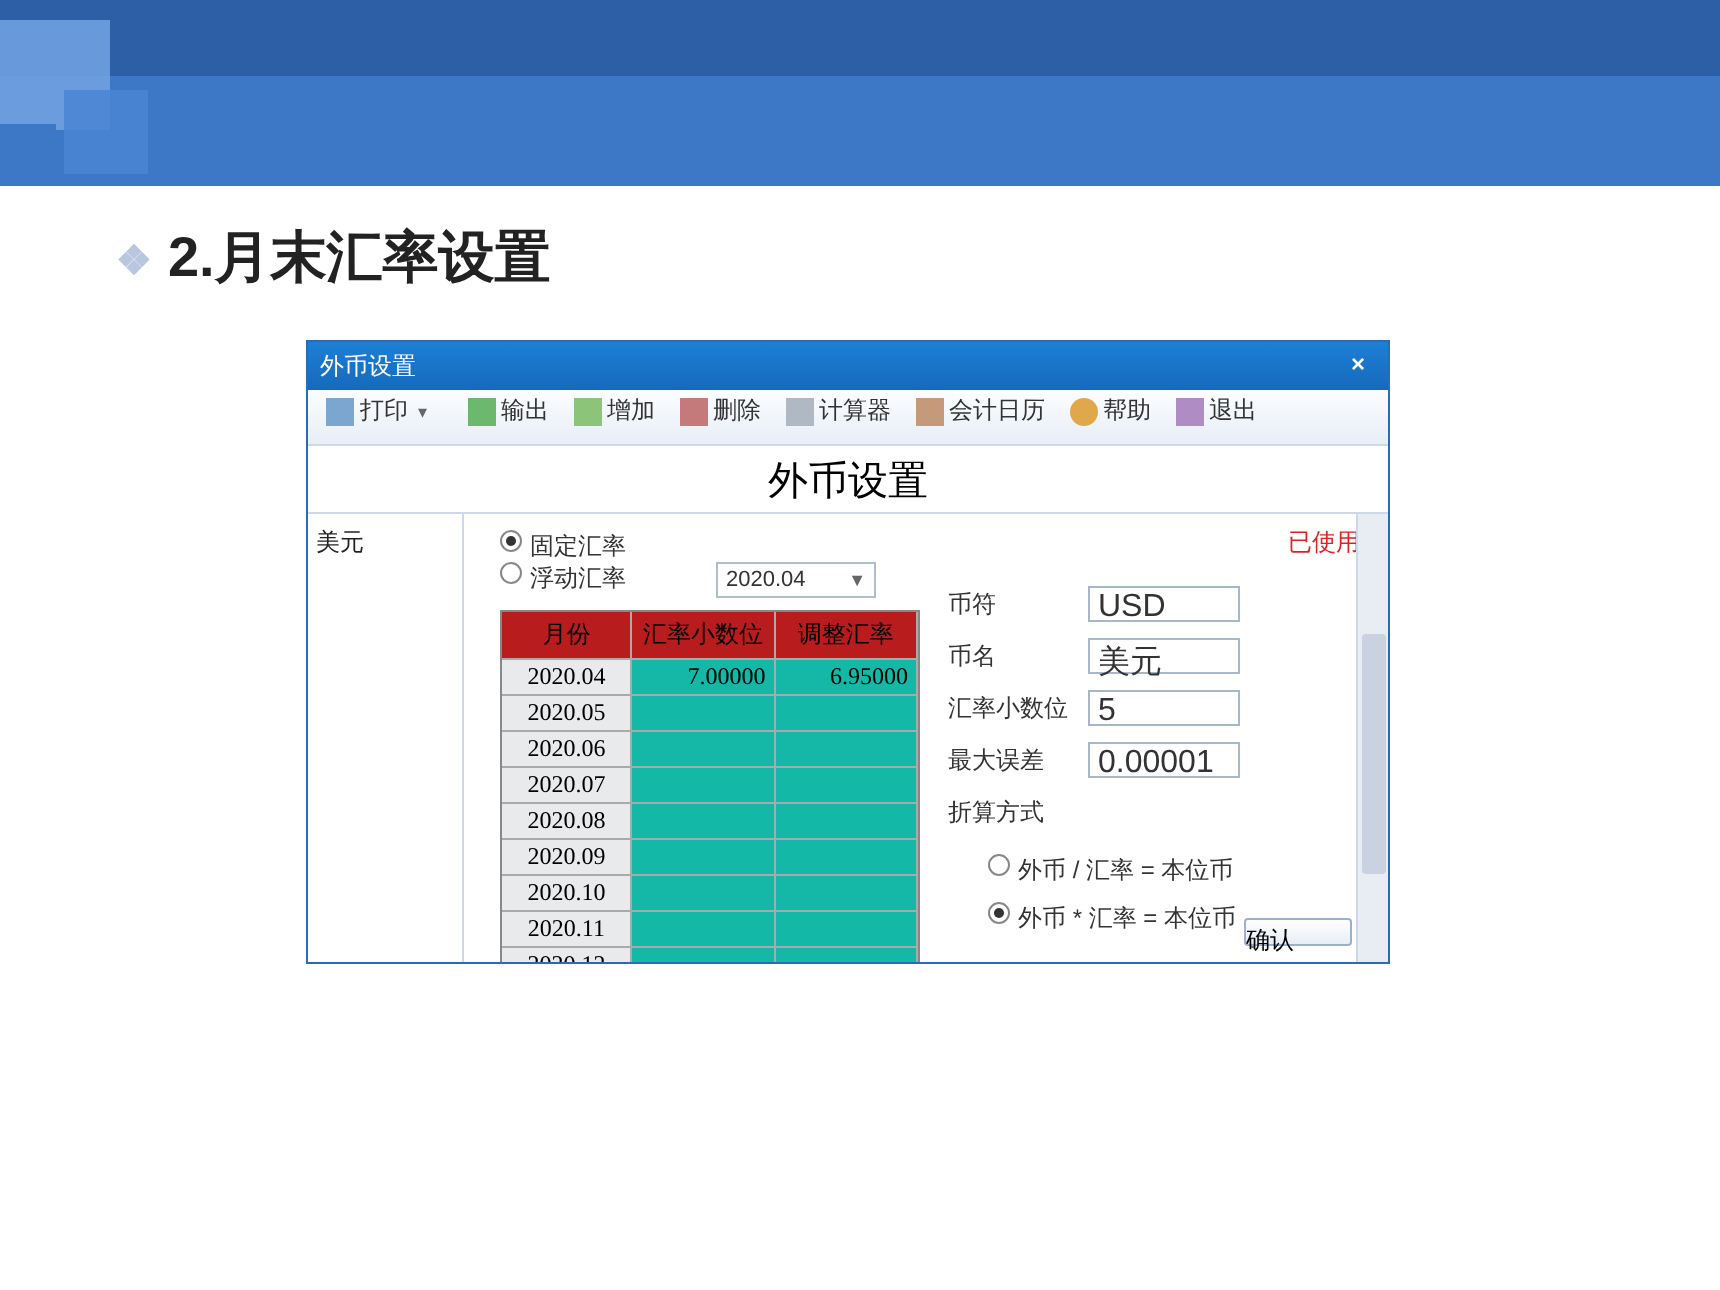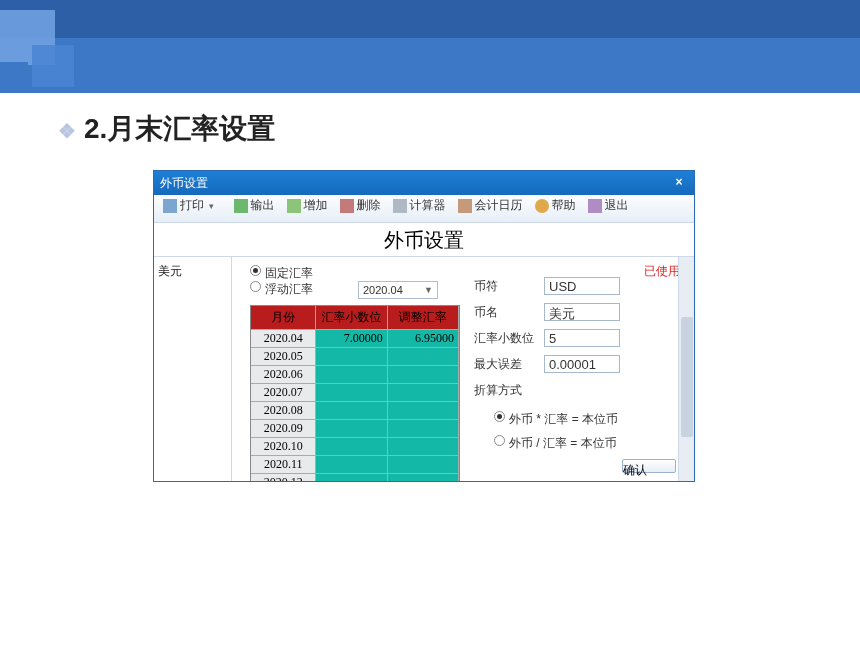--- a/index.html
+++ b/index.html
@@ -210,38 +210,38 @@
     .rate-table .row div:first-child {
       text-align: center;
       background: #e8eaec;
     }
     .c1 { width: 66px; }
     .c2 { width: 72px; }
     .c3 { width: 72px; }
 
     .field-col {
       position: absolute;
-      top: 16px; left: 242px;
+      top: 32px; left: 242px;
       width: 200px;
     }
     .fld {
       display: flex;
       align-items: center;
       height: 26px;
     }
     .fld .lbl {
       width: 70px;
       color: #333;
     }
     .fld .inp {
       width: 76px;
       height: 18px;
       border: 1px solid #a8b8cc;
       background: #fff;
-      font-size: 13px;
+      font-size: 16px;
       padding: 1px 4px;
       color: #333;
     }
     .calc-group {
       margin-top: 8px;
       padding-left: 20px;
     }
     .calc-group .radio-row { height: 24px; }
 
     .confirm-btn {
@@ -424,27 +424,27 @@
         </div>
         <div class="fld">
           <span class="lbl">最大误差</span>
           <span class="inp">0.00001</span>
         </div>
         <div class="fld">
           <span class="lbl">折算方式</span>
         </div>
         <div class="calc-group">
           <div class="radio-row">
+            <span class="radio"></span>
+            <span>外币 / 汇率 = 本位币</span>
+          </div>
+          <div class="radio-row">
             <span class="radio checked"></span>
             <span>外币 * 汇率 = 本位币</span>
           </div>
-          <div class="radio-row">
-            <span class="radio"></span>
-            <span>外币 / 汇率 = 本位币</span>
-          </div>
         </div>
       </div>
 
       <div class="confirm-btn">确认</div>
 
       <div class="vscroll">
         <div class="thumb"></div>
       </div>
     </div>
   </div>

